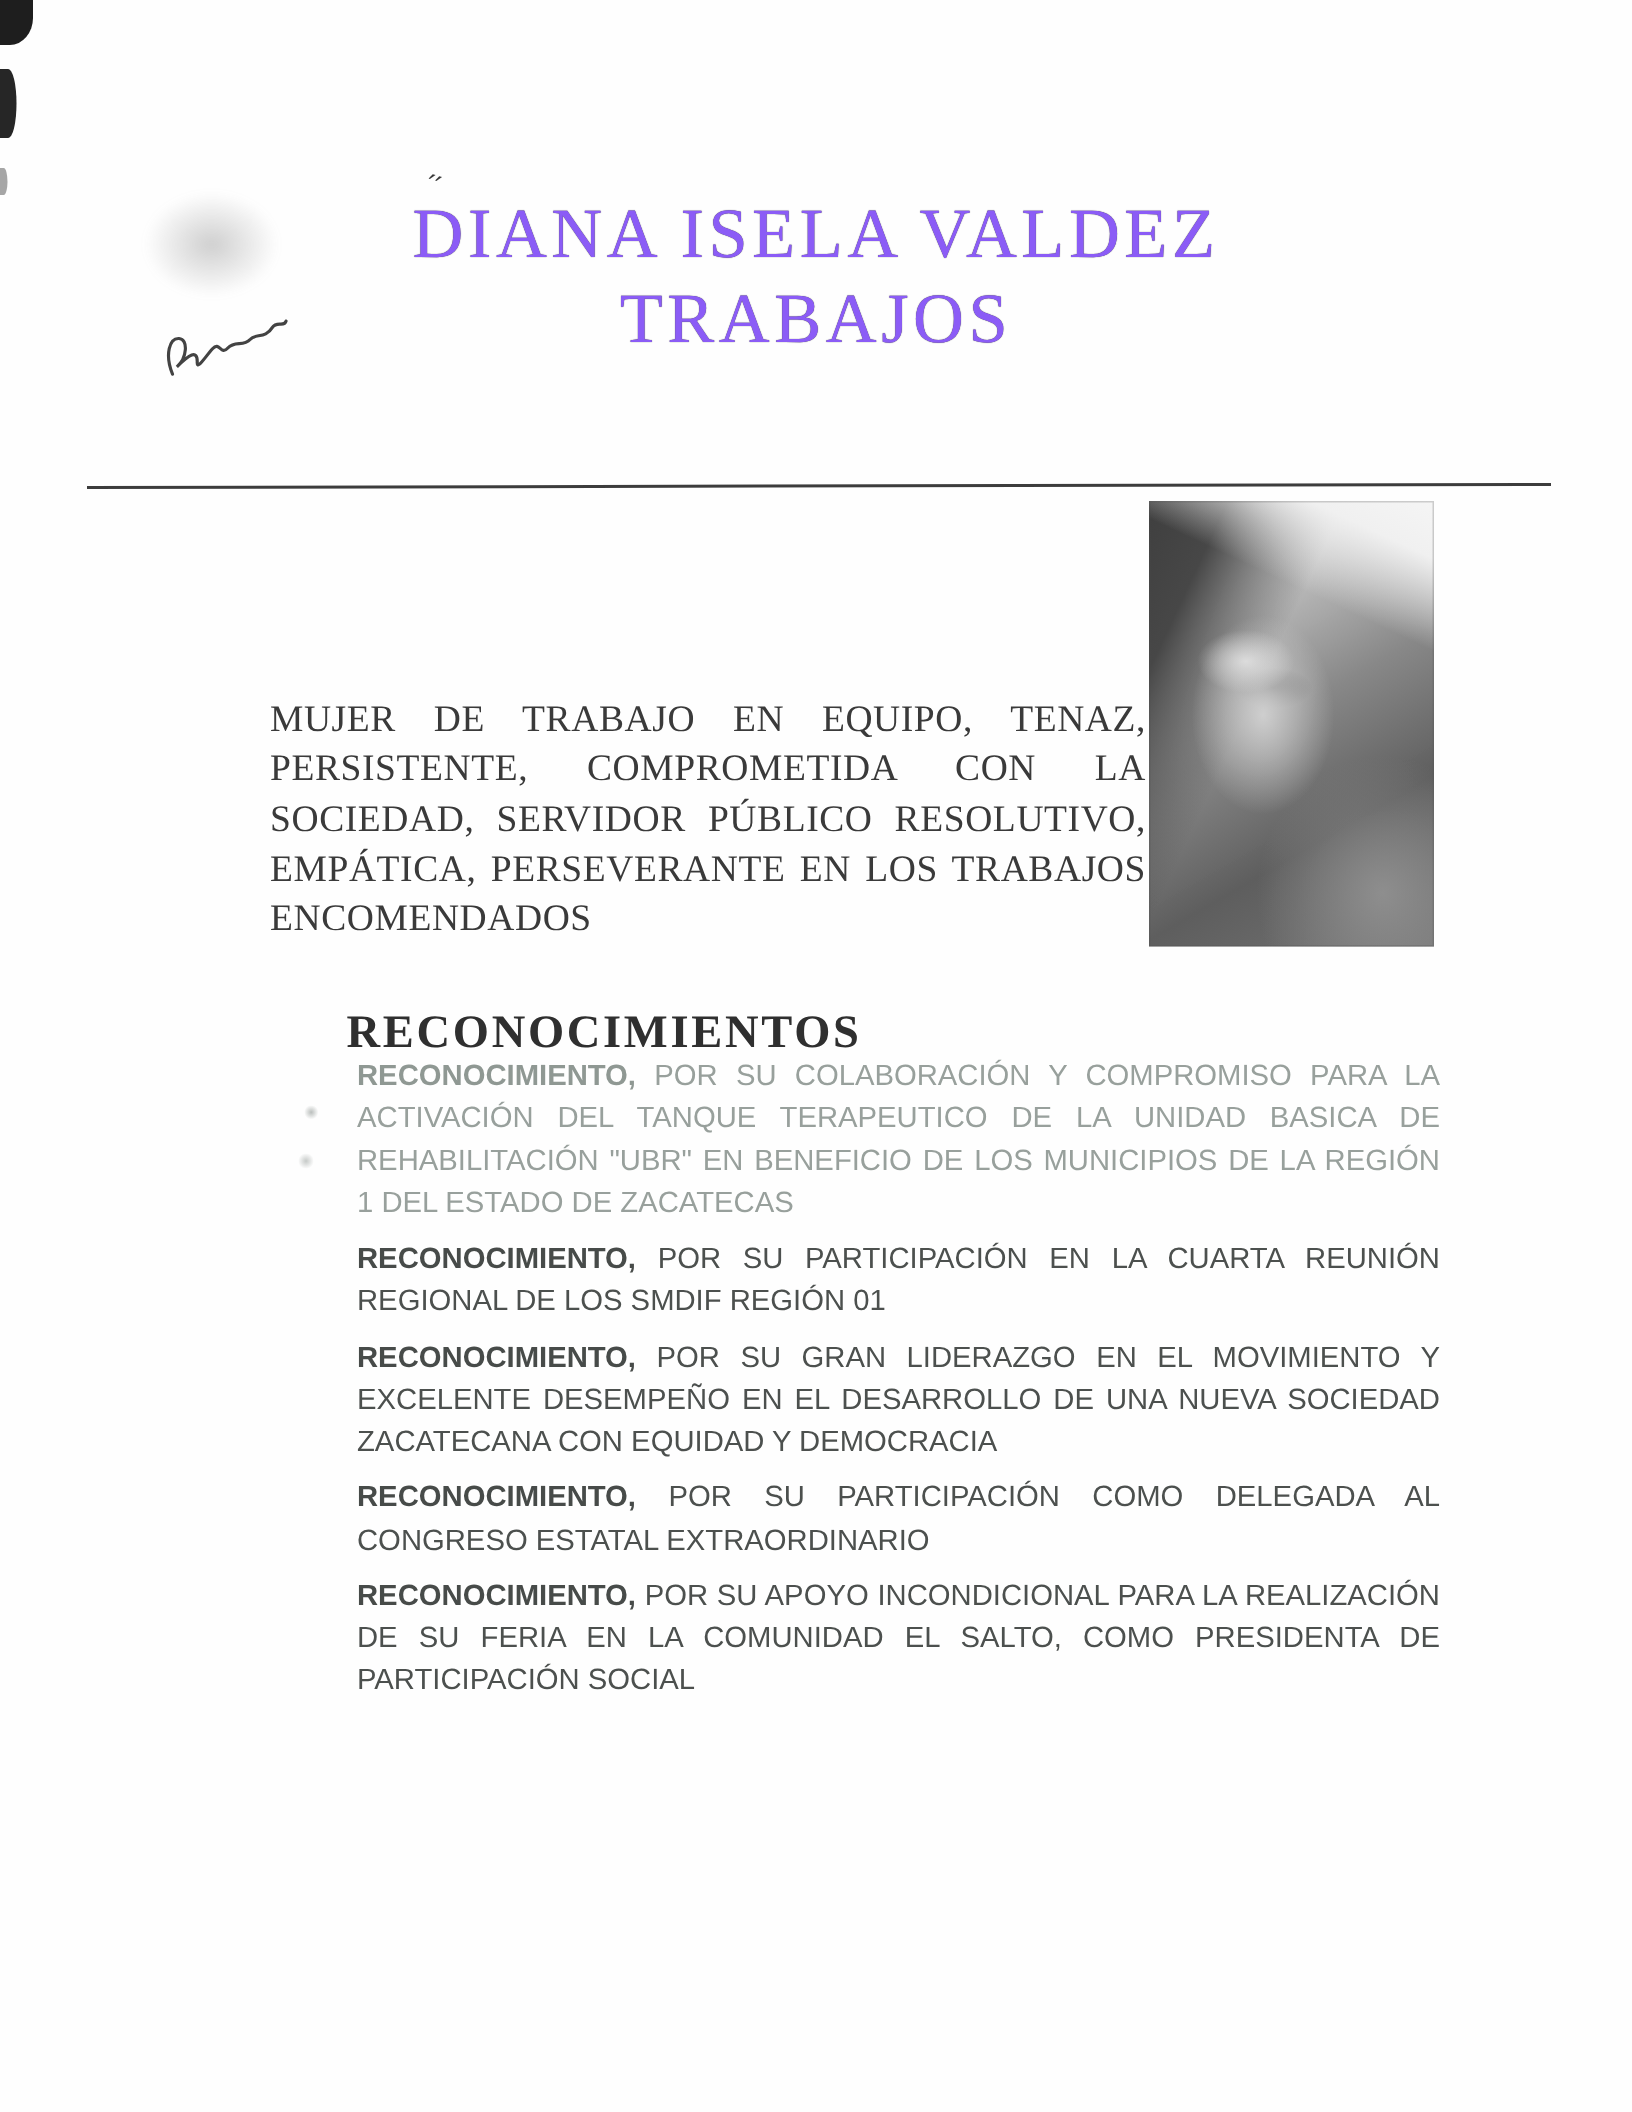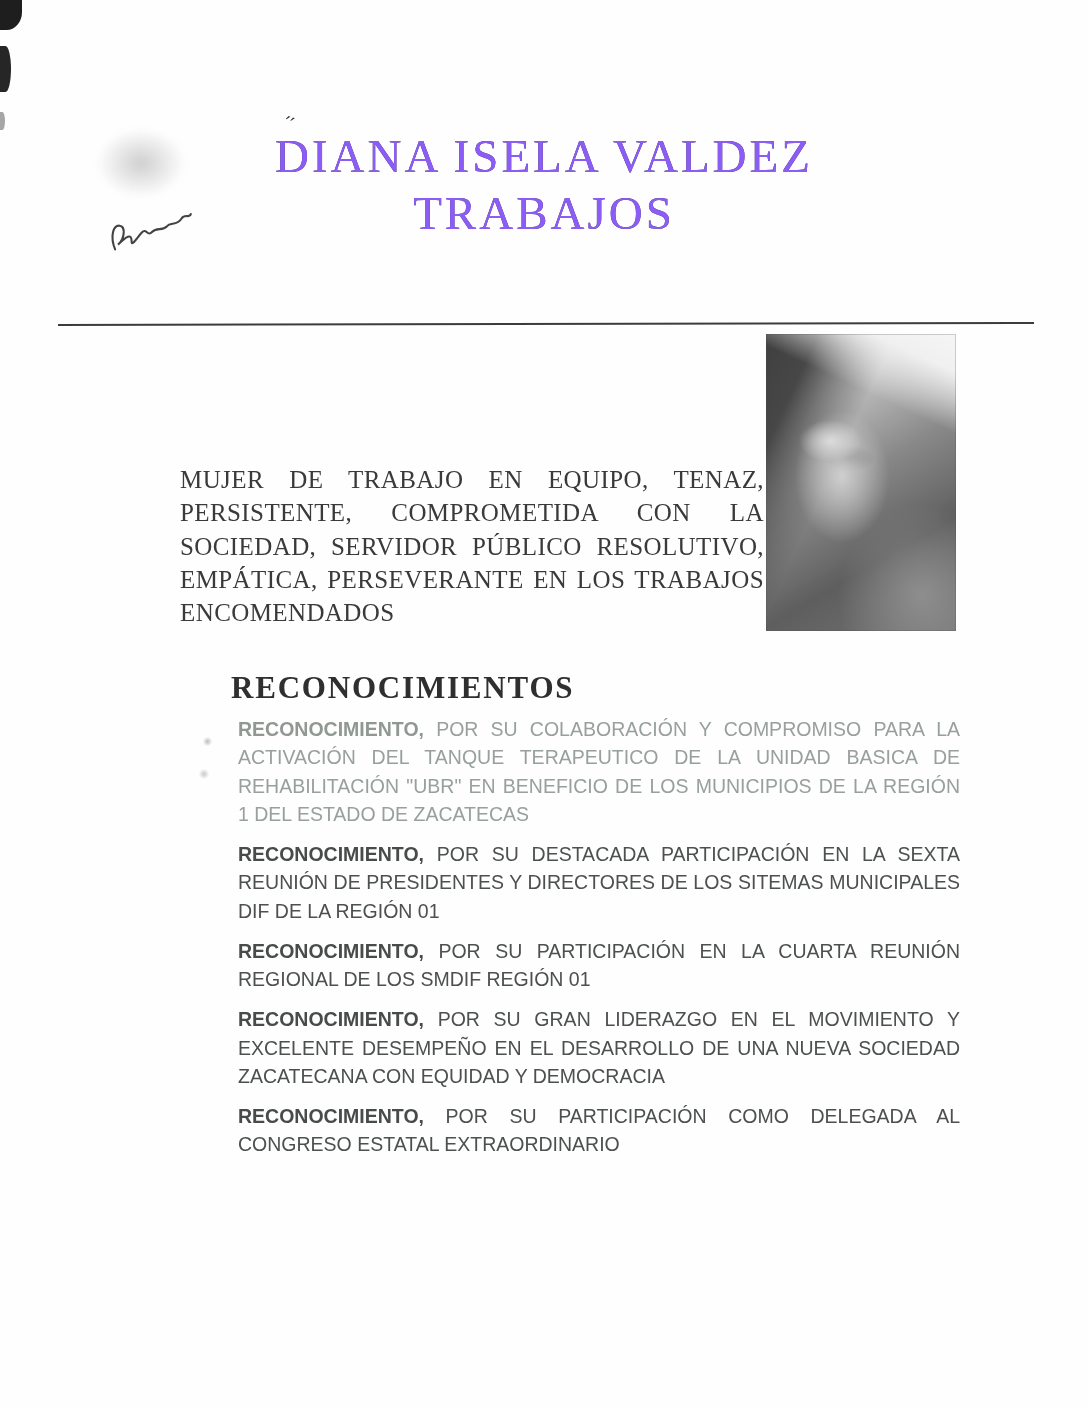--- a/index.html
+++ b/index.html
@@ -107,21 +107,21 @@
 
   
   .recognitions {
     position: absolute; left: 238px; top: 703px; width: 722px;
     font-family: "Liberation Sans", sans-serif;
     font-size: 19.5px;
     line-height: 1.45;
     text-align: justify;
     color: #4c504e;
   }
-  .rec-item { margin: 12px 0 9px 0; }
+  .rec-item { margin: 0 0 9px 0; }
   .rec-label { font-weight: bold; color: #474b49; }
   .rec-item.faded { color: #98a09c; }
   .rec-item.faded .rec-label { color: #8f9893; }
 </style>
 </head>
 <body>
 
 <div class="artifact corner-blot"></div>
 <div class="artifact edge-blot-1"></div>
 <div class="artifact edge-blot-2"></div>
@@ -144,17 +144,17 @@
 <div class="rule"></div>
 
 <div class="photo"></div>
 
 <p class="intro">MUJER DE TRABAJO EN EQUIPO, TENAZ, PERSISTENTE, COMPROMETIDA CON LA SOCIEDAD, SERVIDOR PÚBLICO RESOLUTIVO, EMPÁTICA, PERSEVERANTE EN LOS TRABAJOS ENCOMENDADOS</p>
 
 <h2 class="section-heading">RECONOCIMIENTOS</h2>
 
 <div class="recognitions">
     <p class="rec-item faded"><span class="rec-label">RECONOCIMIENTO,</span><span> POR SU COLABORACIÓN Y COMPROMISO PARA LA ACTIVACIÓN DEL TANQUE TERAPEUTICO DE LA UNIDAD BASICA DE REHABILITACIÓN "UBR" EN BENEFICIO DE LOS MUNICIPIOS DE LA REGIÓN 1 DEL ESTADO DE ZACATECAS</span></p>
-    <p class="rec-item"><span class="rec-label">RECONOCIMIENTO,</span><span> POR SU DESTACADA PARTICIPACIÓN EN LA SEXTA REUNIÓN DE PRESIDENTES Y DIRECTORES DE LOS SITEMAS MUNICIPALES DIF DE LA REGIÓN 01</span></p>
     <p class="rec-item"><span class="rec-label">RECONOCIMIENTO,</span><span> POR SU PARTICIPACIÓN EN LA CUARTA REUNIÓN REGIONAL DE LOS SMDIF REGIÓN 01</span></p>
     <p class="rec-item"><span class="rec-label">RECONOCIMIENTO,</span><span> POR SU GRAN LIDERAZGO EN EL MOVIMIENTO Y EXCELENTE DESEMPEÑO EN EL DESARROLLO DE UNA NUEVA SOCIEDAD ZACATECANA CON EQUIDAD Y DEMOCRACIA</span></p>
     <p class="rec-item"><span class="rec-label">RECONOCIMIENTO,</span><span> POR SU PARTICIPACIÓN COMO DELEGADA AL CONGRESO ESTATAL EXTRAORDINARIO</span></p>
+    <p class="rec-item"><span class="rec-label">RECONOCIMIENTO,</span><span> POR SU APOYO INCONDICIONAL PARA LA REALIZACIÓN DE SU FERIA EN LA COMUNIDAD EL SALTO, COMO PRESIDENTA DE PARTICIPACIÓN SOCIAL</span></p>
   </div>
 
 </body></html>

